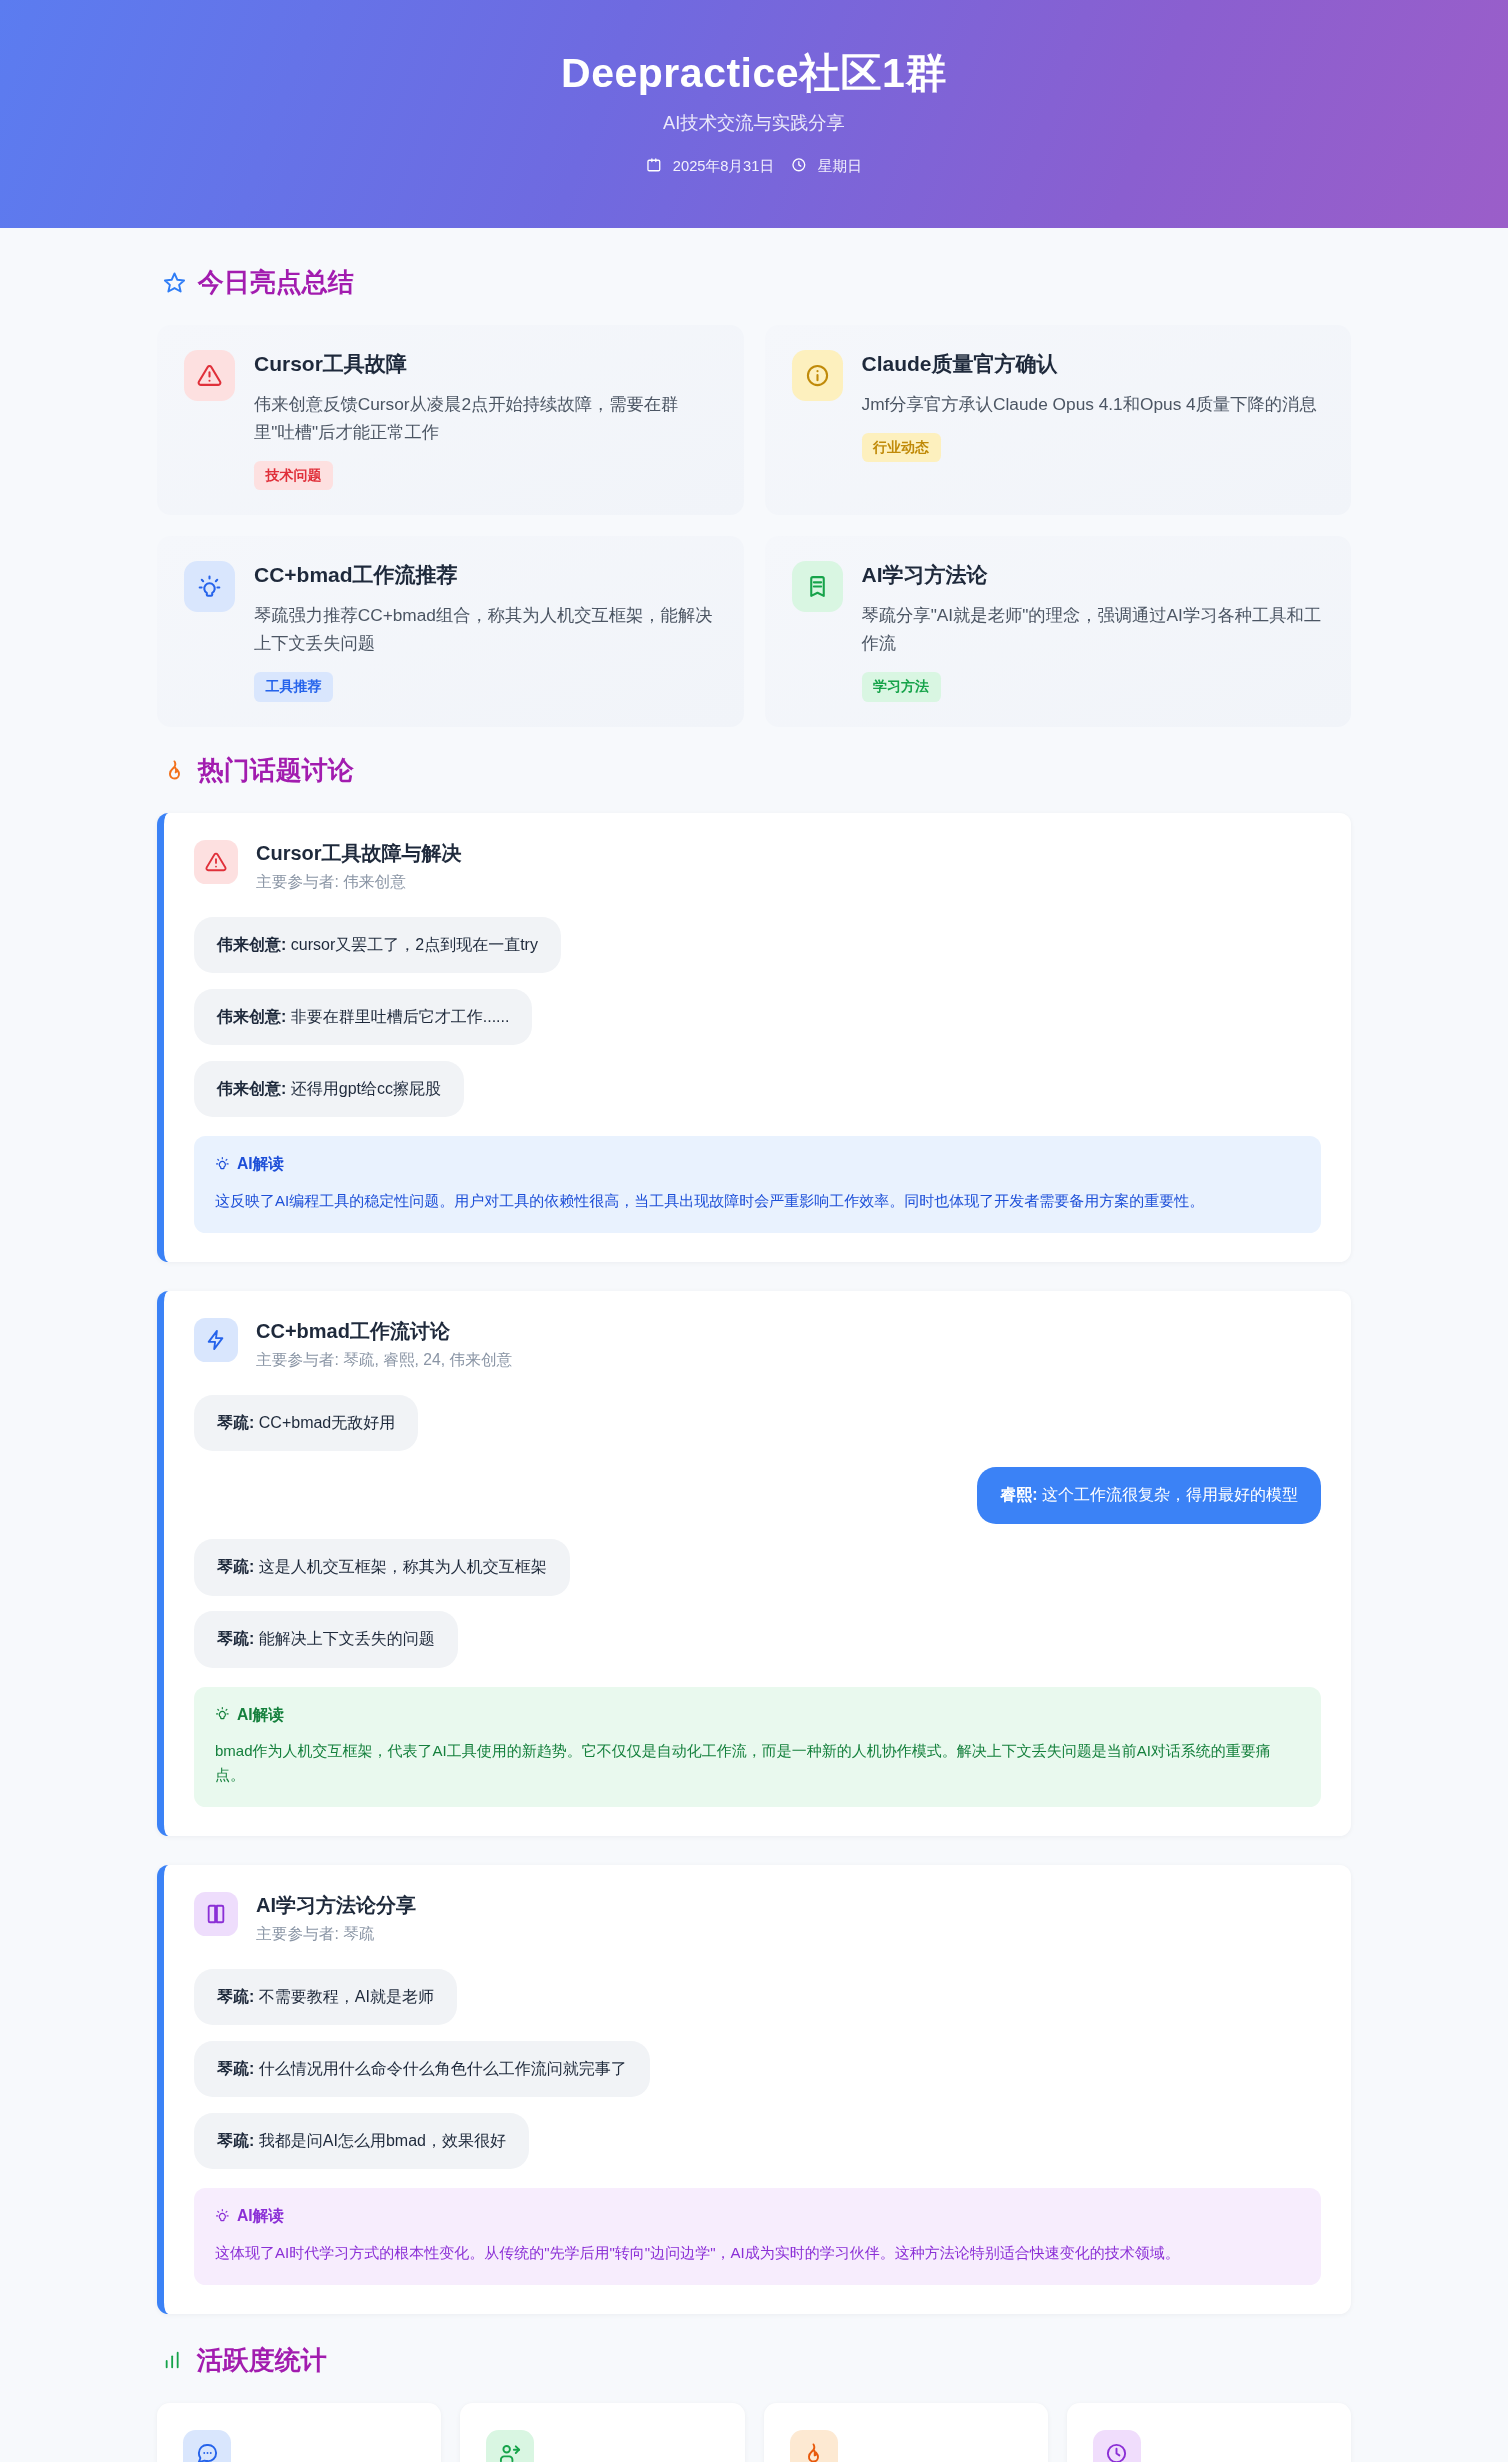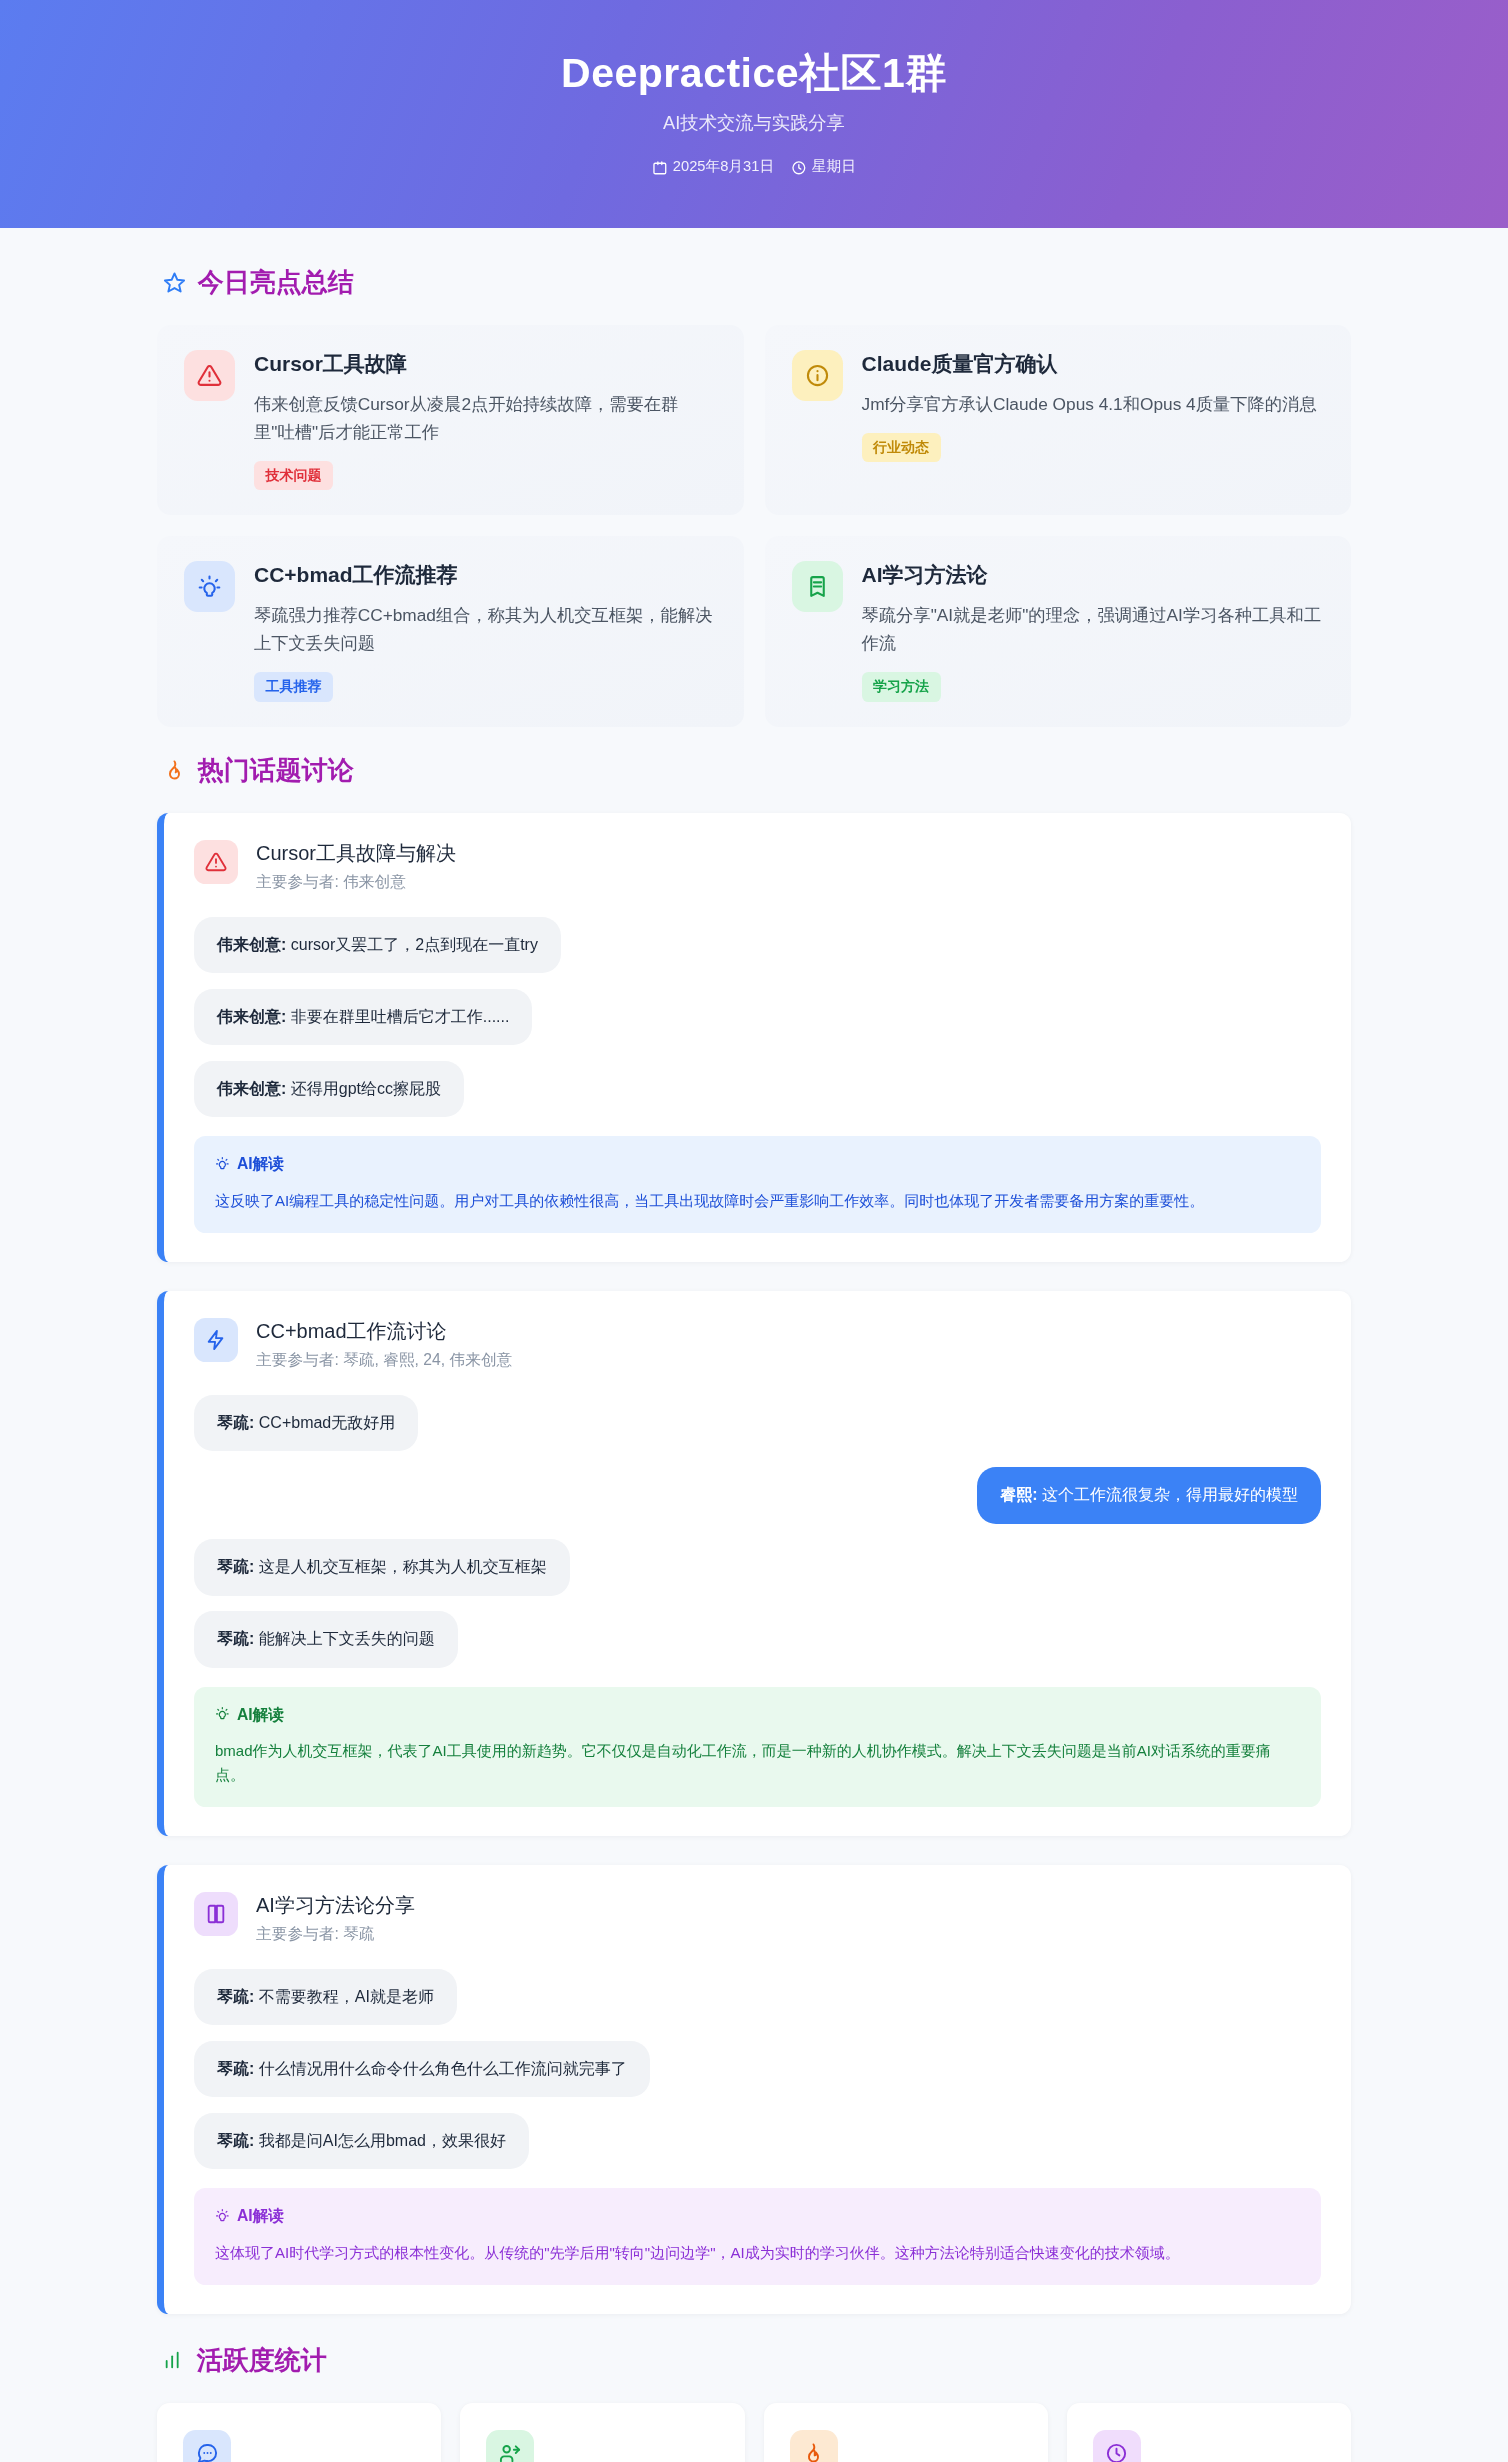--- a/index.html
+++ b/index.html
@@ -34,21 +34,21 @@
     color: #eceafa;
   }
   .hero-meta {
     margin-top: 22px;
     display: flex;
     align-items: center;
     gap: 17px;
     font-size: 14.7px;
     color: #f2f0fd;
   }
-  .hero-meta .mitem { display: flex; align-items: flex-end; gap: 5px; }
+  .hero-meta .mitem { display: flex; align-items: flex-start; gap: 11px; }
   .hero-meta svg { display: block; }
 
   
   .page {
     width: 1508px;
     background: #f7f9fc;
     padding: 31px 0 52px 0;
   }
   .wrap { width: 1194px; margin: 0 auto; }
 
@@ -134,21 +134,21 @@
     width: 44px; height: 44px;
     border-radius: 11.5px;
     flex: 0 0 44px;
     display: flex; align-items: center; justify-content: center;
   }
   .topic-icon.red    { background: #fde0e0; }
   .topic-icon.blue   { background: #d9e6fd; }
   .topic-icon.purple { background: #eeddfc; }
   .topic-h-txt { padding-top: 1px; }
   .topic-title {
-    font-size: 20px; font-weight: 400; color: #1e293b;
+    font-size: 20px; font-weight: 700; color: #1e293b;
     line-height: 1.25; margin-bottom: 6.3px;
   }
   .topic-parts { font-size: 15.7px; color: #8a95a5; }
 
   .msgs { display: flex; flex-direction: column; gap: 15.7px; }
   .msg-row { display: flex; }
   .msg-row.right { justify-content: flex-end; }
   .bubble {
     background: #f1f3f6;
     color: #1e293b;

